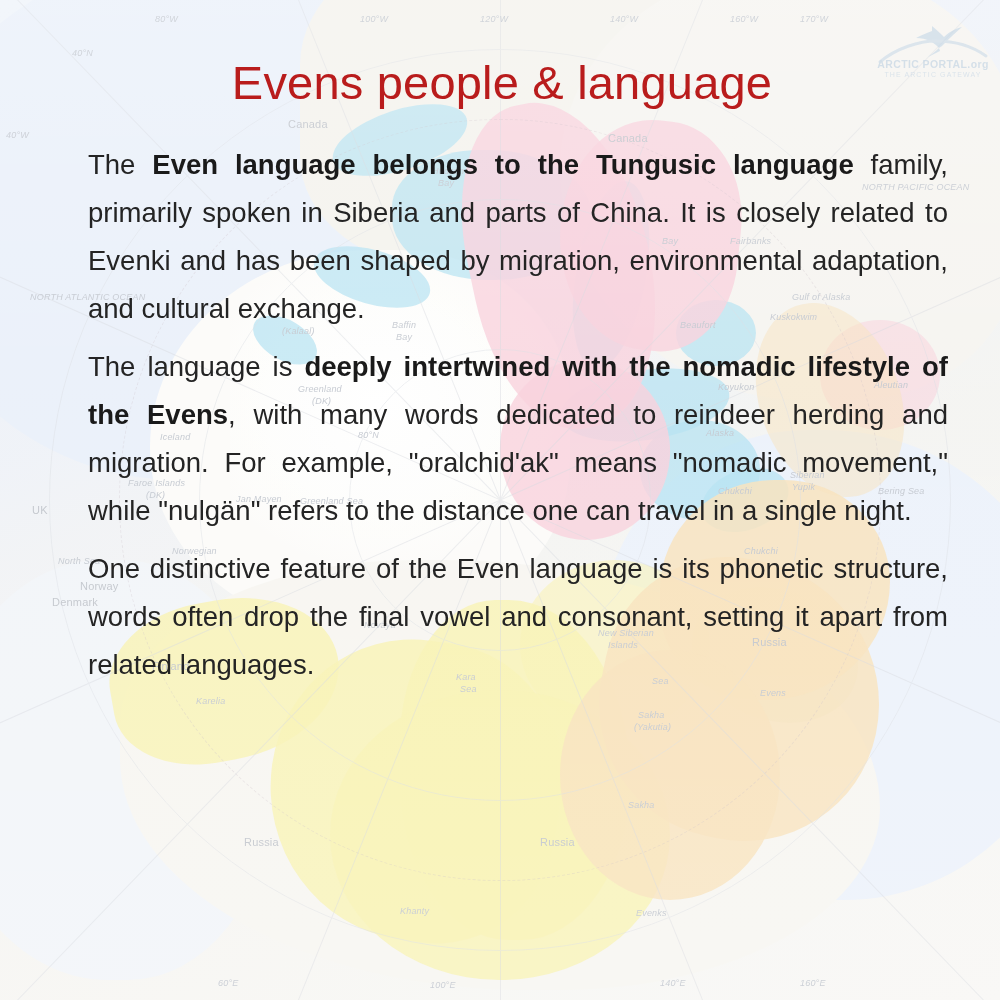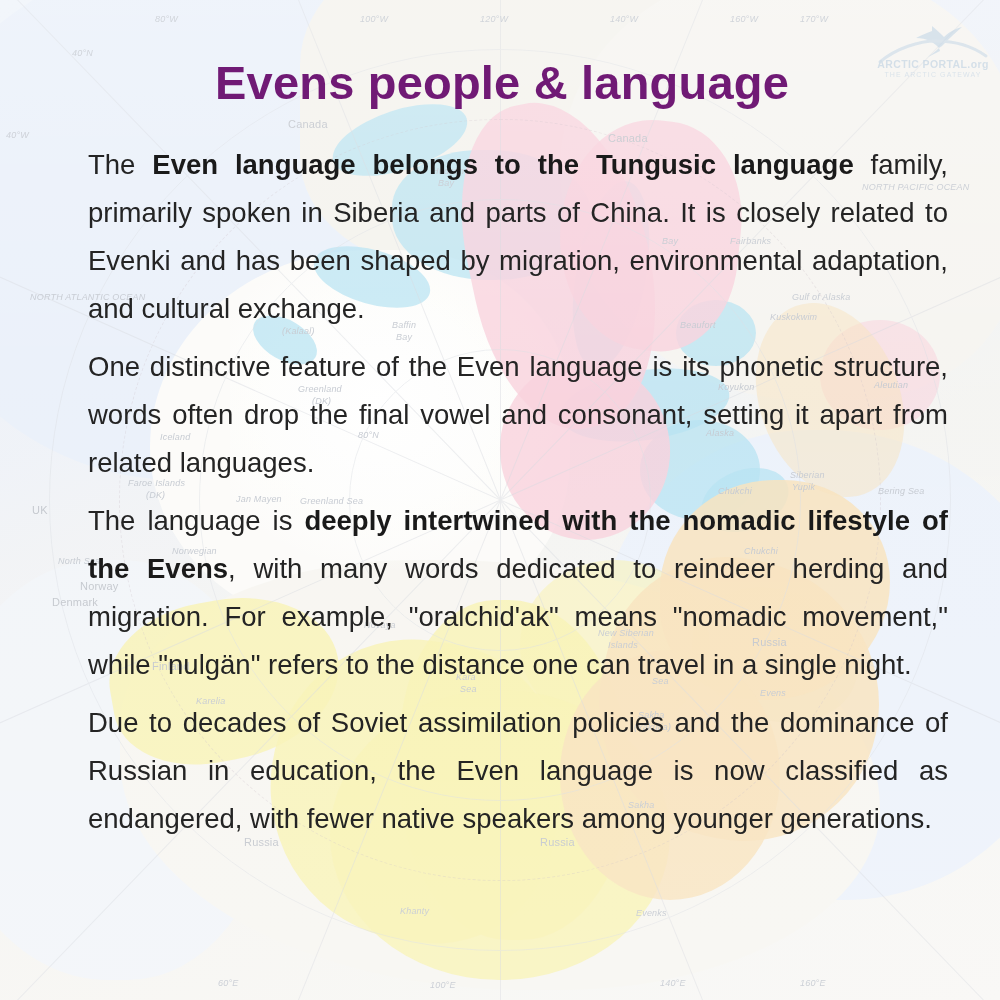--- a/index.html
+++ b/index.html
@@ -100,23 +100,23 @@
     position:absolute;inset:0;
     background:linear-gradient(180deg,rgba(255,255,255,.40),rgba(255,255,255,.26) 40%,rgba(255,255,255,.34) 100%);
   }
 
   
   .content{position:absolute;inset:0;}
 
   .title{
     position:absolute;left:4px;right:0;top:58px;
     text-align:center;
-    color:#701a75;
+    color:#b91c1c;
     font-size:47px;line-height:1.05;
-    font-weight:bold;
+    font-weight:normal;
     letter-spacing:.2px;
   }
 
   .body{
     position:absolute;left:88px;top:141px;width:860px;
     color:#242424;
     font-size:27.5px;
     line-height:48px;
     text-align:justify;
     text-justify:inter-word;
@@ -264,23 +264,22 @@
 
     <div class="wash"></div>
   </div>
 
   <div class="content">
 
     <div class="title">Evens people &amp; language</div>
 
     <div class="body" id="body-text">
         <div class="para"><span>The </span><b>Even language belongs to the Tungusic language</b><span> family, primarily spoken in Siberia and parts of China. It is closely related to Evenki and has been shaped by migration, environmental adaptation, and cultural exchange.</span></div>
+        <div class="para"><span>The language is </span><b>deeply intertwined with the nomadic lifestyle of the Evens</b><span>, with many words dedicated to reindeer herding and migration. For example, "oralchid'ak" means "nomadic movement," while "nulgän" refers to the distance one can travel in a single night.</span></div>
         <div class="para"><span>One distinctive feature of the Even language is its phonetic structure, words often drop the final vowel and consonant, setting it apart from related languages.</span></div>
-        <div class="para"><span>The language is </span><b>deeply intertwined with the nomadic lifestyle of the Evens</b><span>, with many words dedicated to reindeer herding and migration. For example, "oralchid'ak" means "nomadic movement," while "nulgän" refers to the distance one can travel in a single night.</span></div>
-        <div class="para"><span>Due to decades of Soviet assimilation policies and the dominance of Russian in education, the Even language is now classified as endangered, with fewer native speakers among younger generations.</span></div>
       </div>
 
     <div class="logo">
       <svg width="118" height="48" viewBox="0 0 118 48">
         <path d="M58 4 C62 7 66 11 70 15 C74 11 80 7 88 5 C82 10 76 16 71 21 C69 23 67 25 65 26 C63 24 60 21 56 19 C52 17 47 16 42 16 C47 13 53 11 58 9 Z" fill="#bfd4e6"></path>
         <path d="M65 26 C62 29 58 32 54 35 C58 33 62 31 66 29 Z" fill="#bfd4e6"></path>
         <path d="M6 40 C22 26 46 19 62 19 C80 19 98 24 112 34" fill="none" stroke="#c6d8e8" stroke-width="3" stroke-linecap="round"></path>
       </svg>
       <div class="logo-text">ARCTIC PORTAL.org</div>
       <div class="logo-sub">THE ARCTIC GATEWAY</div>

